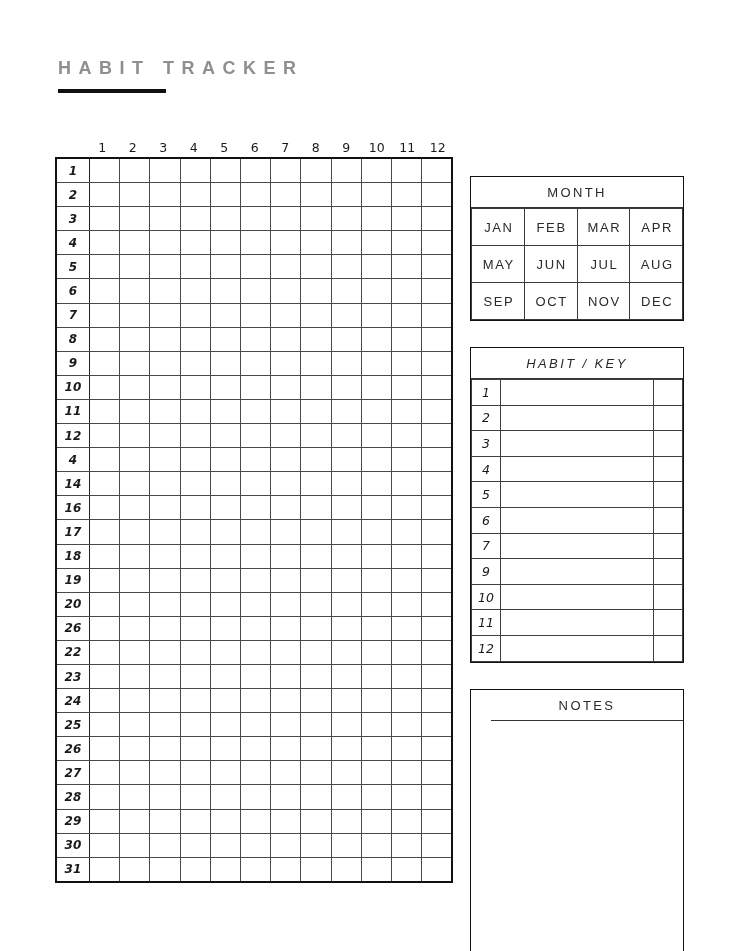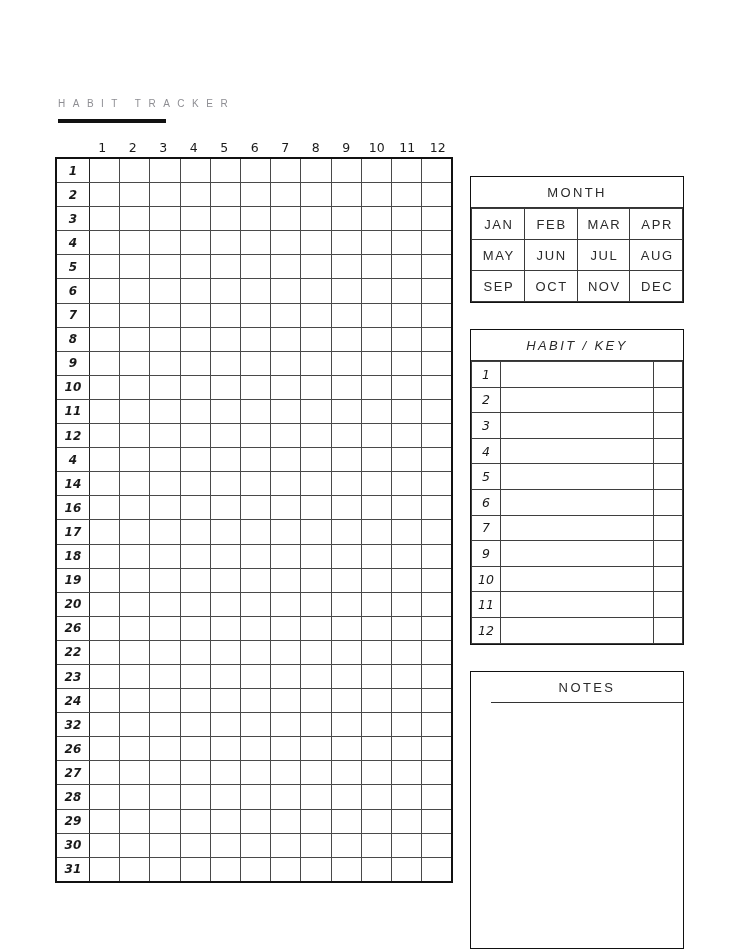--- a/index.html
+++ b/index.html
@@ -17,27 +17,26 @@
     overflow: hidden;
   }
 
   
   #page-title-block {
     position: absolute;
     left: 58px;
     top: 58px;
   }
   #page-title {
-    font-size: 10px;
+    font-size: 18px;
     letter-spacing: 7.5px;
     color: #8e8e93;
-    font-weight: 400;
+    font-weight: 700;
     white-space: nowrap;
     line-height: 1.2;
-    margin-top: 40px;
   }
   #title-rule {
     margin-top: 9px;
     width: 108px;
     height: 4px;
     background: #111111;
   }
 
   
   #tracker-grid-wrap {
@@ -115,21 +114,21 @@
     border-collapse: collapse;
     width: 100%;
     table-layout: fixed;
   }
   #month-table td {
     border: 1px solid #3a3a3a;
     text-align: center;
     font-size: 13px;
     letter-spacing: 1.6px;
     color: #2a2a2a;
-    height: 31px;
+    height: 37px;
     padding: 0 0 0 2px;
     box-sizing: border-box;
   }
 
   
   #habit-panel { margin-top: 26px; font-style: italic; }
   #habit-table {
     border-collapse: collapse;
     width: 100%;
     table-layout: fixed;
@@ -519,21 +518,21 @@
           <td></td>
           <td></td>
           <td></td>
           <td></td>
           <td></td>
           <td></td>
           <td></td>
           <td></td>
         </tr>
         <tr>
-          <td class="daynum">32</td>
+          <td class="daynum">25</td>
           <td></td>
           <td></td>
           <td></td>
           <td></td>
           <td></td>
           <td></td>
           <td></td>
           <td></td>
           <td></td>
           <td></td>

